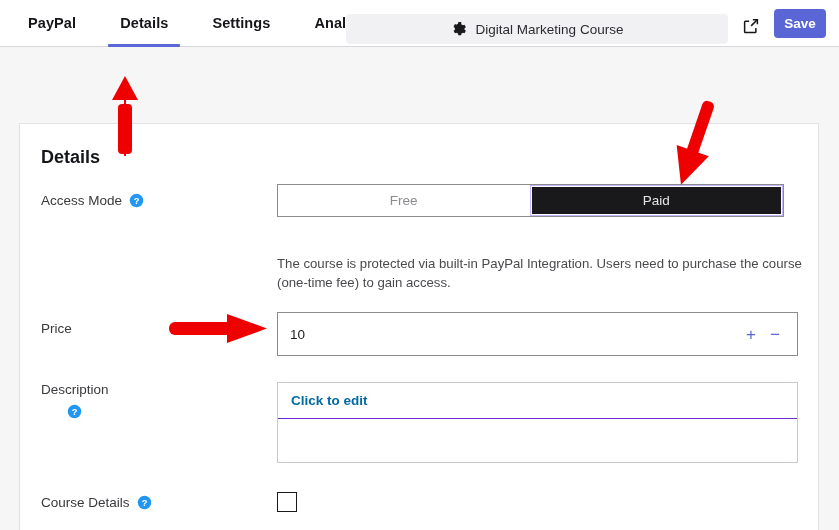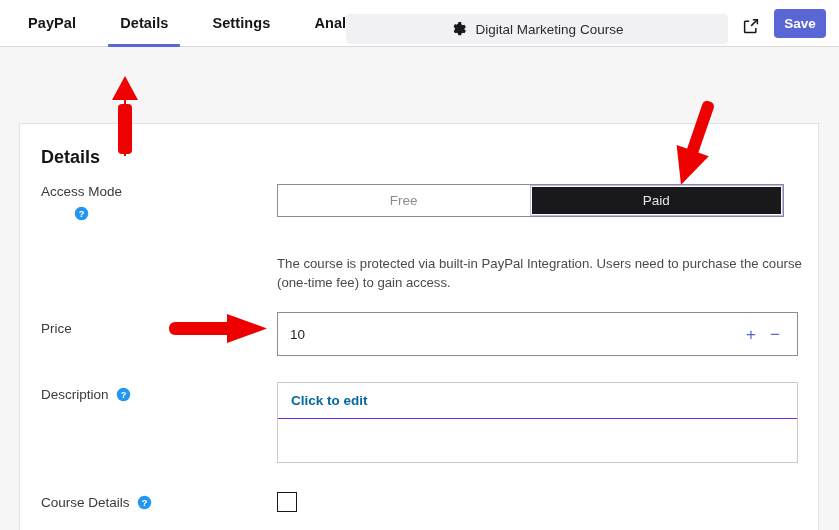--- a/index.html
+++ b/index.html
@@ -326,21 +326,21 @@
       </svg>
     </div>
 
     <button class="save-btn">Save</button>
   </div>
 
   <div class="card">
 
     <div class="card-title">Details</div>
 
-    <div class="row-label" style="left:21px; top:60px; height:33px;flex-direction:column;">
+    <div class="row-label" style="left:21px; top:60px; height:33px;">
       <span>Access Mode</span>
       <svg class="help-icon" viewBox="0 0 20 20">
         <circle cx="10" cy="10" r="9" fill="#2196f3"></circle>
         <text x="10" y="14.6" text-anchor="middle" font-family="Liberation Sans, sans-serif" font-size="12.5" font-weight="bold" fill="#ffffff">?</text>
       </svg>
     </div>
 
     <div class="segmented">
       <div class="seg-opt">Free</div>
       <div class="seg-opt selected">Paid</div>
@@ -351,21 +351,21 @@
     <div class="row-label" style="left:21px; top:188px; height:33px;">
       <span>Price</span>
     </div>
 
     <div class="price-field">
       <div class="price-value">10</div>
       <div class="stepper plus">+</div>
       <div class="stepper minus">−</div>
     </div>
 
-    <div class="row-label" style="left:21px; top:258px; height:24px;">
+    <div class="row-label" style="left:21px; top:258px; height:24px;flex-direction:column;">
       <span>Description</span>
       <svg class="help-icon" viewBox="0 0 20 20">
         <circle cx="10" cy="10" r="9" fill="#2196f3"></circle>
         <text x="10" y="14.6" text-anchor="middle" font-family="Liberation Sans, sans-serif" font-size="12.5" font-weight="bold" fill="#ffffff">?</text>
       </svg>
     </div>
 
     <div class="desc-box">
       <div class="desc-head">Click to edit</div>
       <div class="desc-body"></div>

